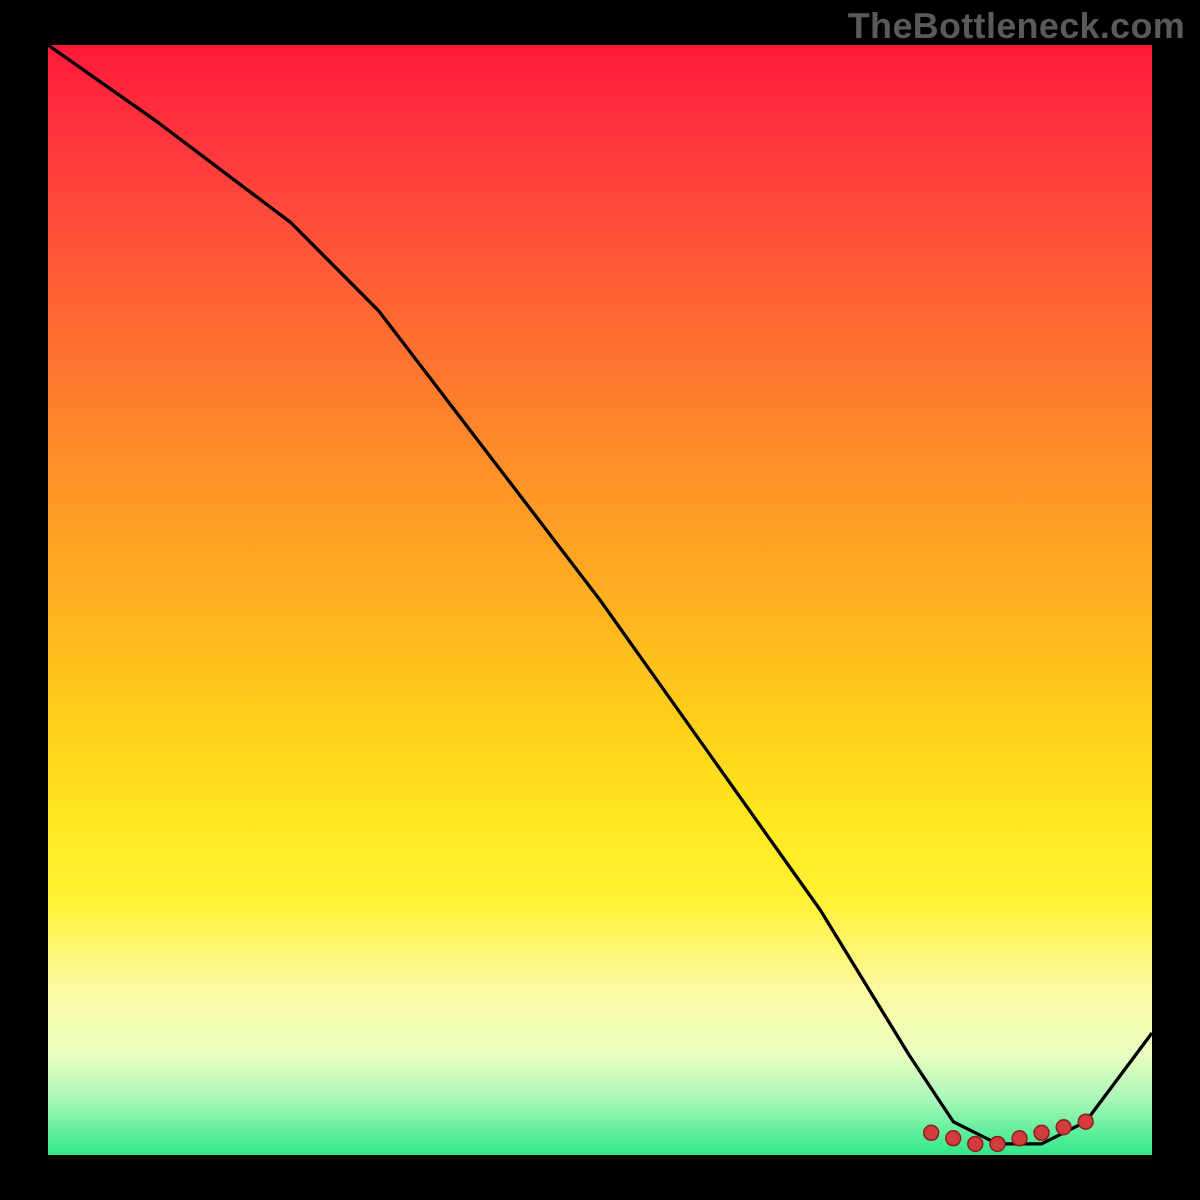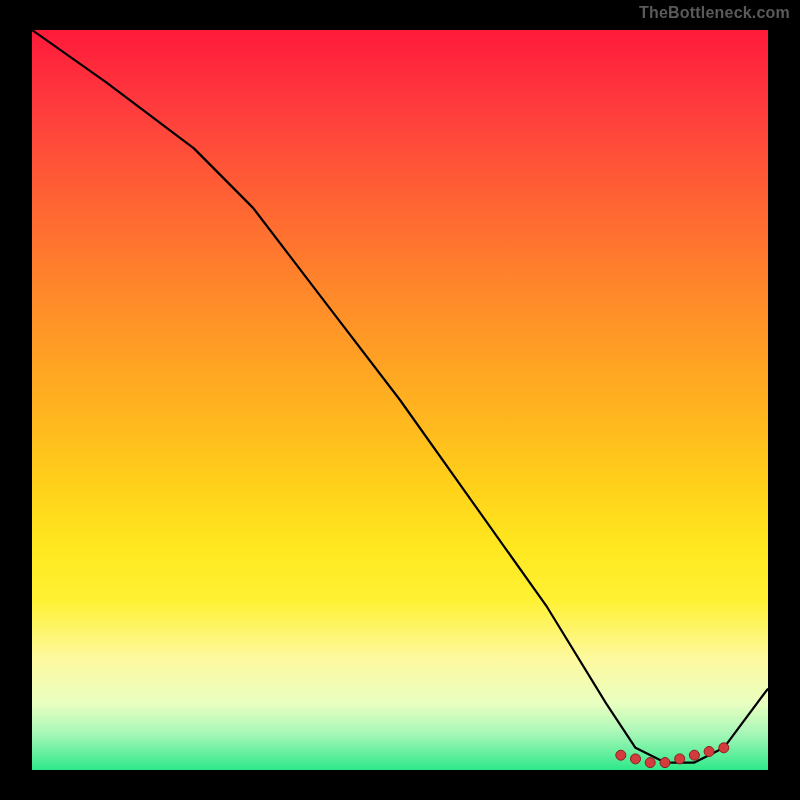--- a/index.html
+++ b/index.html
@@ -15,21 +15,21 @@
     position: relative;
     width: 800px;
     height: 800px;
     background: #000;
   }
   .attribution {
     position: absolute;
     top: 4px;
     right: 10px;
     color: #5a5a5a;
-    font-size: 16px;
+    font-size: 24px;
     font-weight: 600;
     letter-spacing: 0.2px;
   }
   .plot {
     position: absolute;
     left: 32px;
     top: 30px;
     width: 736px;
     height: 740px;
     background: linear-gradient(to bottom,

